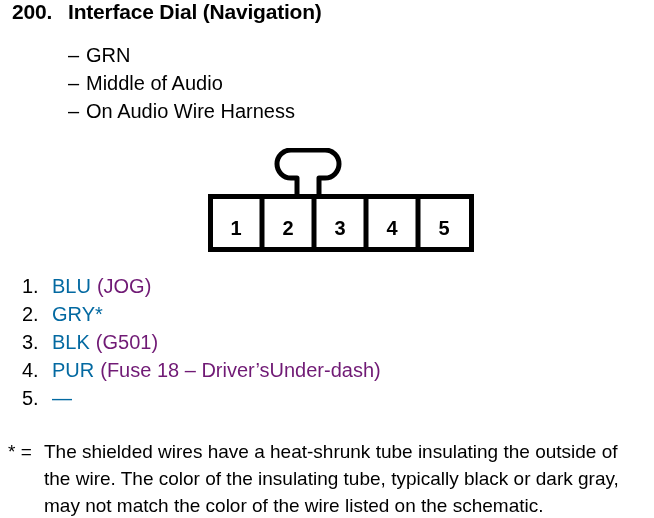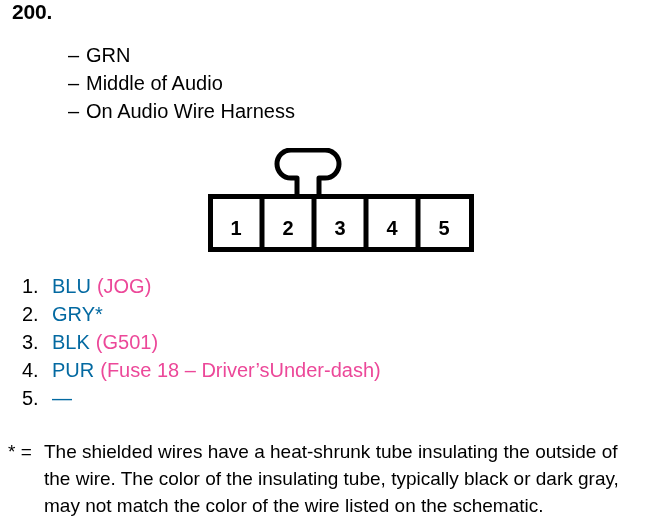--- a/index.html
+++ b/index.html
@@ -83,21 +83,21 @@
     white-space: nowrap;
   }
   .pin-num {
     width: 30px;
     flex: 0 0 auto;
   }
   .pin-color {
     color: #0369a1;
   }
   .pin-signal {
-    color: #ec4899;
+    color: #701a75;
     margin-left: 6px;
   }
   .pin-signal.empty { margin-left: 0; }
 
   
   .footnote {
     position: absolute;
     left: 8px;
     top: 438px;
     width: 640px;
@@ -112,20 +112,21 @@
   }
   .footnote-text {
     flex: 1 1 auto;
   }
 </style>
 </head>
 <body>
 
 <div class="header">
   <span class="header-number">200.</span>
+  <span class="header-title">Interface Dial (Navigation)</span>
 </div>
 
 <div class="subitems">
   <div class="subitem">
     <span class="subitem-dash">–</span>
     <span>GRN</span>
   </div>
   <div class="subitem">
     <span class="subitem-dash">–</span>
     <span>Middle of Audio</span>

